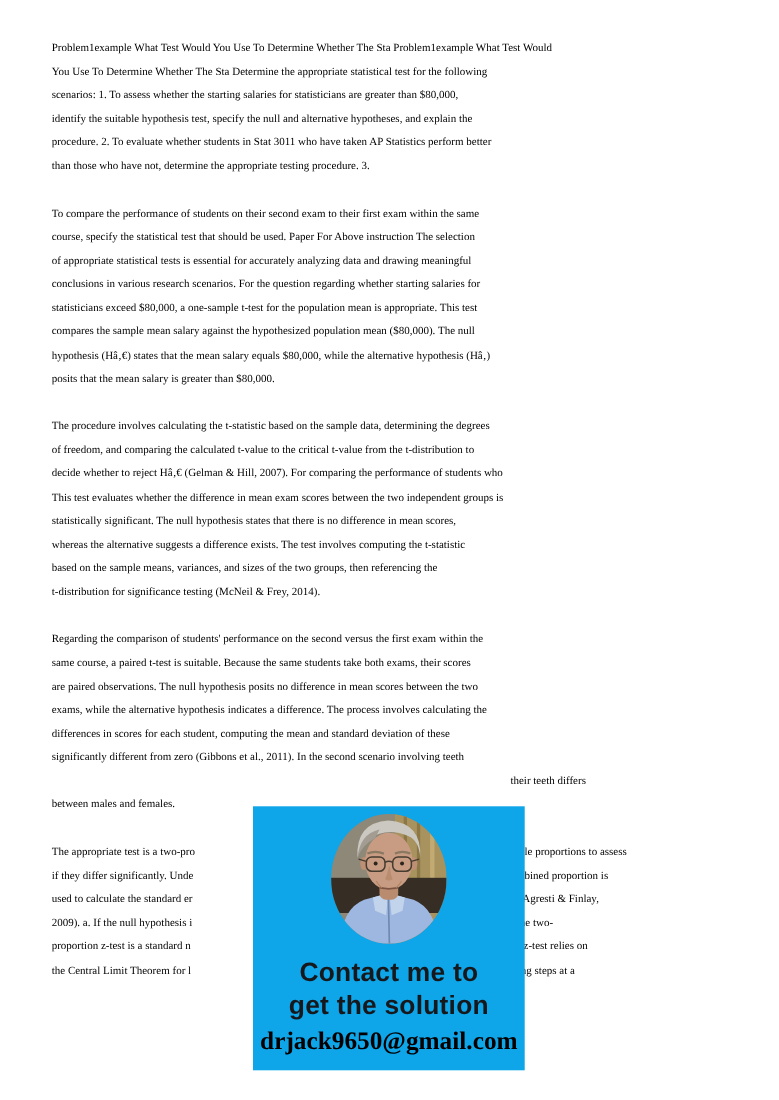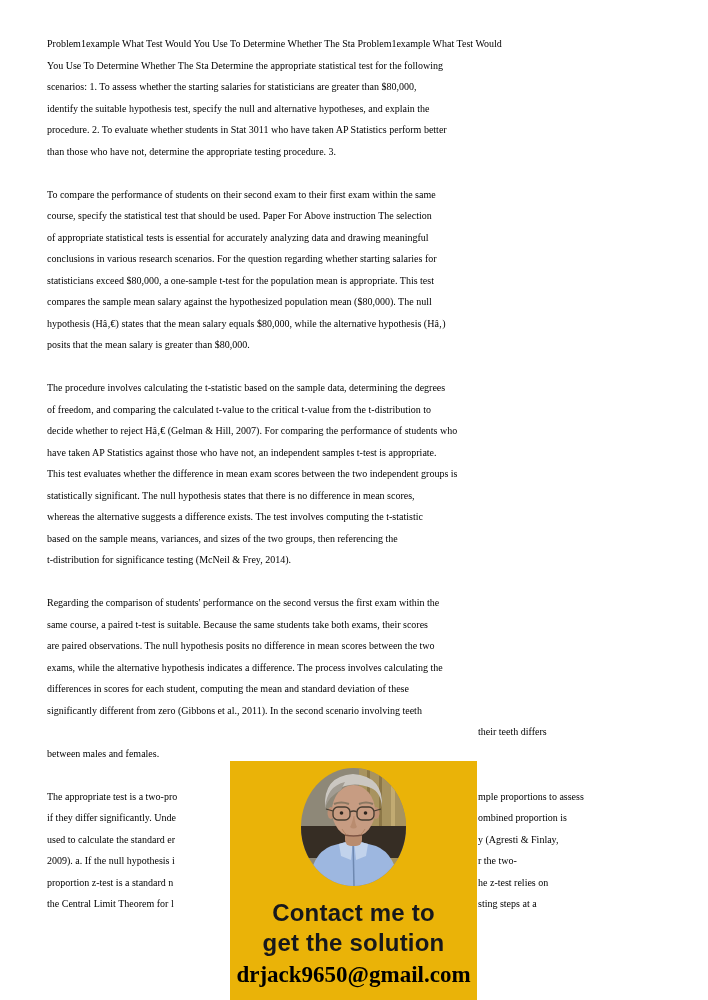--- a/index.html
+++ b/index.html
@@ -2,21 +2,21 @@
 <html><head>
 <meta charset="utf-8">
 <style>
   html,body{margin:0;padding:0;background:#ffffff;}
   .page{position:relative;width:708px;height:1000px;background:#ffffff;overflow:hidden;
         font-family:"Liberation Serif",serif;color:#000;}
   .text-flow{position:absolute;left:47px;top:33px;width:660px;
              font-size:10px;line-height:21.5px;}
   .para{margin:0 0 21.5px 0;}
   .line{position:relative;white-space:nowrap;height:21.5px;}
-  .frag-right{position:absolute;left:431px;top:0;}
+  .frag-right{position:absolute;left:417px;top:0;}
   .overlay{position:absolute;left:230px;top:733px;width:247px;height:240px;z-index:5;}
   .photo{position:absolute;left:71px;top:7px;width:105px;height:118px;}
   .msg{position:absolute;top:137px;left:0;width:100%;text-align:center;
        font-family:"Liberation Sans",sans-serif;font-weight:700;
        font-size:24px;line-height:29.5px;letter-spacing:0.2px;}
   .email{position:absolute;top:201px;left:0;width:100%;text-align:center;
          font-family:Liberation Serif, serif;font-weight:700;font-size:23px;}
 </style>
 </head>
 <body>
@@ -39,21 +39,20 @@
         <div class="line">conclusions in various research scenarios. For the question regarding whether starting salaries for</div>
         <div class="line">statisticians exceed $80,000, a one-sample t-test for the population mean is appropriate. This test</div>
         <div class="line">compares the sample mean salary against the hypothesized population mean ($80,000). The null</div>
         <div class="line">hypothesis (Hâ‚€) states that the mean salary equals $80,000, while the alternative hypothesis (Hâ‚)</div>
         <div class="line">posits that the mean salary is greater than $80,000.</div>
       </div>
       <div class="para">
         <div class="line">The procedure involves calculating the t-statistic based on the sample data, determining the degrees</div>
         <div class="line">of freedom, and comparing the calculated t-value to the critical t-value from the t-distribution to</div>
         <div class="line">decide whether to reject Hâ‚€ (Gelman &amp; Hill, 2007). For comparing the performance of students who</div>
-        <div class="line">have taken AP Statistics against those who have not, an independent samples t-test is appropriate.</div>
         <div class="line">This test evaluates whether the difference in mean exam scores between the two independent groups is</div>
         <div class="line">statistically significant. The null hypothesis states that there is no difference in mean scores,</div>
         <div class="line">whereas the alternative suggests a difference exists. The test involves computing the t-statistic</div>
         <div class="line">based on the sample means, variances, and sizes of the two groups, then referencing the</div>
         <div class="line">t-distribution for significance testing (McNeil &amp; Frey, 2014).</div>
       </div>
       <div class="para">
         <div class="line">Regarding the comparison of students' performance on the second versus the first exam within the</div>
         <div class="line">same course, a paired t-test is suitable. Because the same students take both exams, their scores</div>
         <div class="line">are paired observations. The null hypothesis posits no difference in mean scores between the two</div>
@@ -66,21 +65,21 @@
       <div class="para">
         <div class="line"><span class="frag-left">The appropriate test is a two-pro</span><span class="frag-right">mple proportions to assess</span></div>
         <div class="line"><span class="frag-left">if they differ significantly. Unde</span><span class="frag-right">ombined proportion is</span></div>
         <div class="line"><span class="frag-left">used to calculate the standard er</span><span class="frag-right">y (Agresti &amp; Finlay,</span></div>
         <div class="line"><span class="frag-left">2009). a. If the null hypothesis i</span><span class="frag-right">r the two-</span></div>
         <div class="line"><span class="frag-left">proportion z-test is a standard n</span><span class="frag-right">he z-test relies on</span></div>
         <div class="line"><span class="frag-left">the Central Limit Theorem for l</span><span class="frag-right">sting steps at a</span></div>
       </div>
     </div>
 
-  <div class="overlay" style="background: #eab308; margin-top: 28px;">
+  <div class="overlay" style="background: #0ea5e9;">
     <div class="photo">
       <svg viewBox="0 0 105 118" width="105" height="118">
         <defs>
           <clipPath id="ovalClip">
               <ellipse cx="52.5" cy="59" rx="52.5" ry="59"></ellipse>
             </clipPath>
         </defs>
         <g clip-path="url(#ovalClip)">
           <rect width="105" height="118" fill="#8e8878"></rect>
           <rect x="58" width="47" height="118" fill="#a8935f"></rect>

